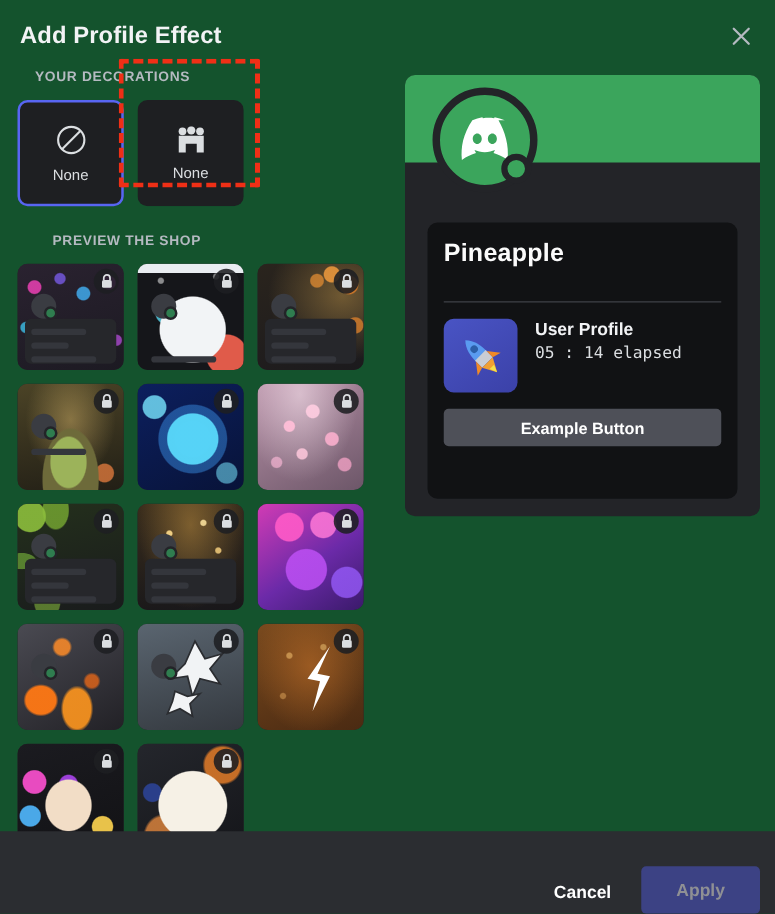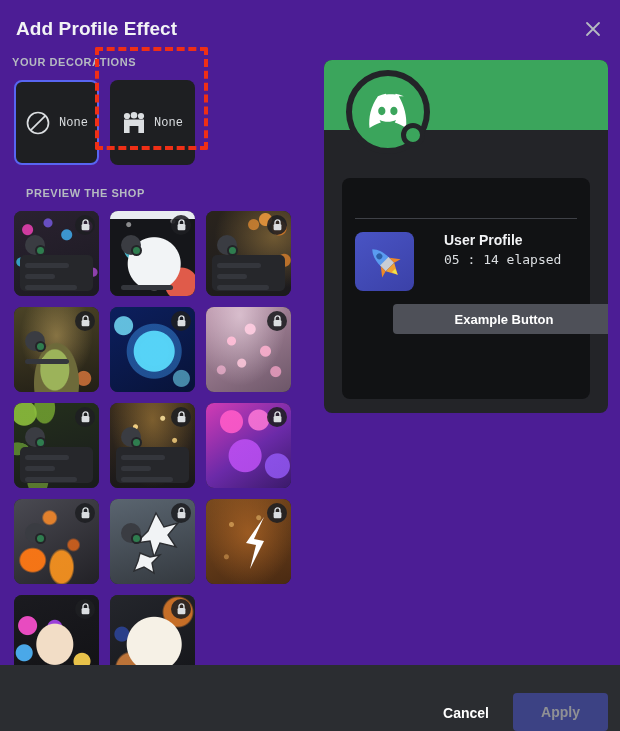--- a/index.html
+++ b/index.html
@@ -2,48 +2,48 @@
 <html><head>
 <meta charset="utf-8">
 <style>
   * { box-sizing: border-box; margin: 0; padding: 0; }
   html, body {
     width: 620px; height: 731px;
     background: #2b2d31;
     font-family: "Liberation Sans", sans-serif;
     overflow: hidden;
   }
-  .modal { position: relative; width: 620px; height: 731px; background: #4c1d95; }
+  .modal { position: relative; width: 620px; height: 731px; background: #14532d; }
 
   
   .title {
     position: absolute; left: 16px; top: 18px;
     font-size: 19px; font-weight: bold; color: #f2f3f5;
     letter-spacing: .1px;
   }
   .close-btn {
     position: absolute; right: 12px; top: 14px;
     width: 30px; height: 30px; border: 0; background: transparent;
     cursor: pointer; display: flex; align-items: center; justify-content: center;
     color: #b5bac1; border-radius: 4px;
   }
   .close-btn svg { display: block; }
 
   
   .left { position: absolute; left: 0; top: 56px; width: 312px; bottom: 66px; }
   .section-label {
     font-size: 11px; font-weight: bold; letter-spacing: .55px;
-    color: #b5bac1; padding-left: 12px; text-transform: uppercase;
+    color: #b5bac1; padding-left: 28px; text-transform: uppercase;
   }
   .deco-row { display: flex; gap: 11px; padding: 12px 0 0 14px; }
   .deco-tile {
     width: 85px; height: 85px; border-radius: 8px;
-    background: #1e1f22; display: flex; flex-direction: row;
+    background: #1e1f22; display: flex; flex-direction: column;
     align-items: center; justify-content: center; gap: 8px;
-    cursor: pointer; border: 2px solid transparent; position: relative; font-family: Liberation Mono, monospace;
+    cursor: pointer; border: 2px solid transparent; position: relative;
   }
   .deco-tile.selected { border-color: #5865f2; }
   .deco-tile .glyph { color: #dbdee1; display: flex; }
   .deco-tile .tile-label { font-size: 12px; color: #dbdee1; }
 
   
   .annot-box {
     position: absolute; left: 95px; top: -9px;
     width: 113px; height: 103px;
     border: 4px dashed #ef2f16; border-radius: 2px;
@@ -105,32 +105,32 @@
   .profile-body {
     position: absolute; left: 18px; top: 118px; right: 18px; bottom: 14px;
     background: #111214; border-radius: 8px; padding: 14px 13px 13px;
   }
   .username { font-size: 20px; font-weight: bold; color: #fbfbfb; letter-spacing: .2px; }
   .divider { height: 1px; background: #3f4147; margin: 26px 0 13px; }
   .sub-label {
     font-size: 11px; font-weight: bold; letter-spacing: .55px; color: #ffffff;
     text-transform: uppercase;
   }
-  .activity { display: flex; gap: 30px; margin-top: 10px; align-items: flex-start; }
+  .activity { display: flex; gap: 14px; margin-top: 10px; align-items: flex-start; }
   .act-icon {
     width: 59px; height: 59px; border-radius: 8px;
     background: linear-gradient(145deg,#4954c4,#3b41a8);
     display: flex; align-items: center; justify-content: center; flex: 0 0 59px;
   }
   .act-name { font-size: 14px; font-weight: bold; color: #f2f3f5; }
   .act-time { font-size: 13px; color: #dbdee1; margin-top: 4px; font-family: "DejaVu Sans Mono", monospace; }
   .example-btn {
     margin-top: 13px; width: 100%; height: 30px; border: 0; border-radius: 4px;
     background: #4e5058; color: #ffffff; font-size: 13px; font-weight: bold;
-    cursor: pointer; font-family: "Liberation Sans", sans-serif; margin-left: 38px;
+    cursor: pointer; font-family: "Liberation Sans", sans-serif;
   }
 
   
   .footer {
     position: absolute; left: 0; right: 0; bottom: 0; height: 66px;
     display: flex; align-items: flex-end; justify-content: flex-end;
     gap: 8px; padding-right: 12px; background: #2b2d31;
   }
   .cancel-btn {
     border: 0; background: transparent; color: #ffffff;
@@ -485,20 +485,21 @@
         <span>
           <svg width="46" height="36" viewBox="0 0 46 36" aria-hidden="true">
             <path fill="#ffffff" d="M38.8 4.2A33 33 0 0 0 30.7 1.8l-.4.8c-3-.5-6-.5-9 0l-.4-.8A33 33 0 0 0 12.9 4.2C5.5 15.1 3.5 25.6 4.5 36c3.9-2.8 7.6-4.5 11.3-5.6l-1.2-2.4c1.2.5 2.5.9 3.8 1.2 2.9.7 5.9.7 8.8 0 1.3-.3 2.6-.7 3.8-1.2l-1.2 2.4c3.7 1.1 7.4 2.8 11.3 5.6 1.2-12-2-22.4-7.3-31.8ZM16.8 23.2c-2 0-3.6-1.9-3.6-4.2s1.6-4.2 3.6-4.2 3.6 1.9 3.6 4.2-1.6 4.2-3.6 4.2Zm12.1 0c-2 0-3.6-1.9-3.6-4.2s1.6-4.2 3.6-4.2 3.6 1.9 3.6 4.2-1.6 4.2-3.6 4.2Z"></path>
           </svg>
         </span>
         <span class="status-dot"></span>
       </div>
     </div>
 
     <div class="profile-body">
+      <div class="username">Pineapple</div>
       <div class="divider"></div>
 
       <div class="activity">
         <div class="act-icon">
           <svg width="44" height="44" viewBox="0 0 44 44" aria-hidden="true">
             <g transform="rotate(-45 22 22)">
               <path d="M22 4 C27 9 28 16 28 22 L16 22 C16 16 17 9 22 4 Z" fill="#5a9bf0"></path>
               <rect x="16" y="21" width="12" height="8" fill="#c9cdd4"></rect>
               <path d="M16 29 L22 40 L28 29 Z" fill="#f0a032"></path>
               <path d="M19.5 34 L22 40 L24.5 34 Z" fill="#f2e04a"></path>

